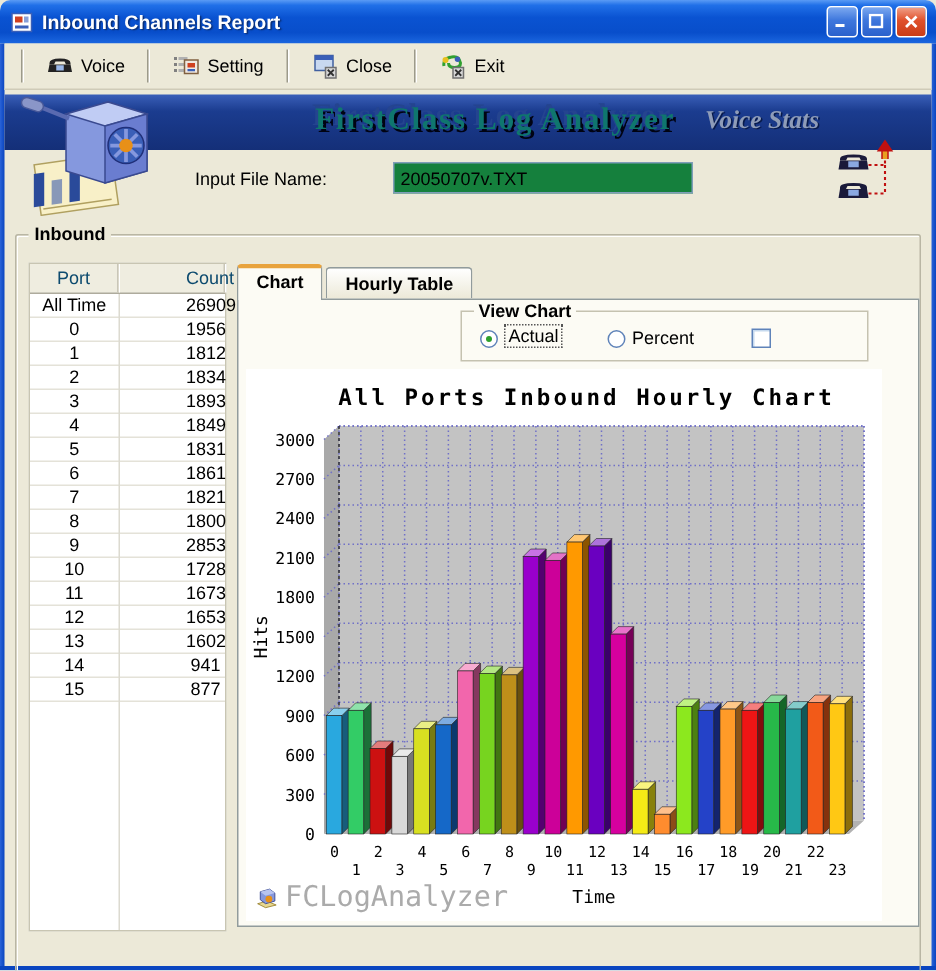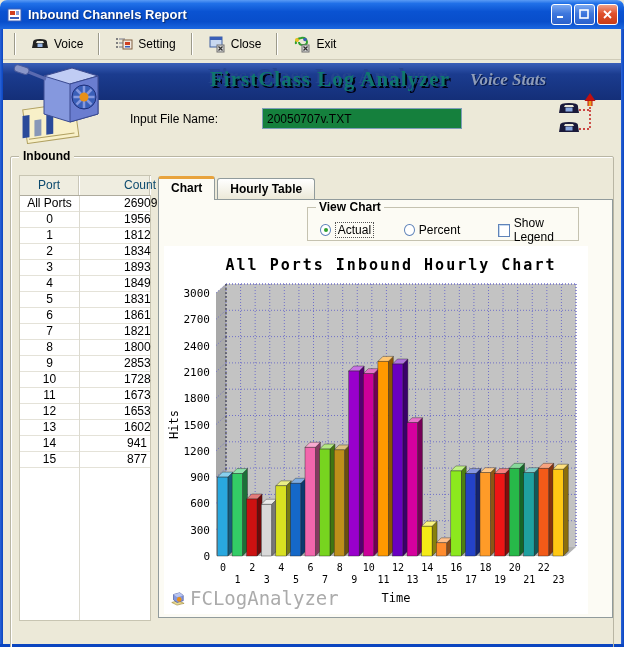--- a/index.html
+++ b/index.html
@@ -70,21 +70,21 @@
     position:relative; z-index:2; height:24px; }
   .tab.inactive { background:linear-gradient(180deg,#FFFFFF,#ECE9D8); font-weight:bold; height:21px; }
   .tabpanel { position:absolute; left:147px; top:42px; width:455px; height:419px;
     background:#FCFBF4; border:1px solid #919B9C; z-index:1; }
 
   
   .vc-group { position:absolute; left:148px; top:7px; width:272px; height:34px;
     border:1px solid #C5C2B0; }
   .vc-label { position:absolute; left:8px; top:-8px; background:#FCFBF4; padding:0 3px;
     font-size:12px; font-weight:bold; }
-  .vc-items { position:absolute; left:0; top:8px; width:100%; display:flex; align-items:center; }
+  .vc-items { position:absolute; left:0; top:8px; width:100%; display:flex; align-items:flex-end; }
   .radio { width:12px; height:12px; border-radius:50%; border:1px solid #5F83B9; background:#fff;
     position:relative; }
   .radio.sel::after { content:""; position:absolute; left:3px; top:3px; width:4px; height:4px;
     border-radius:50%; background:#2DA02D; }
   .opt-label { font-size:12px; margin-left:4px; }
   .focus-dotted { border:1px dotted #555; padding:0 2px; }
   .checkbox { width:13px; height:13px; background:#fff; border:1px solid #5F83B9;
     box-shadow:inset 1px 1px 0 #C6D9EE; }
 
   
@@ -224,21 +224,21 @@
     <span class="gb-label">Inbound</span>
 
     <div class="ptable">
       <div class="pt-header">
         <div class="pt-hcell pt-c1">Port</div>
         <div class="pt-hcell pt-c2">Count</div>
       </div>
       <div class="pt-col-div"></div>
       <div id="table-body">
           <div class="pt-row">
-            <div class="pt-cell pt-c1">All Ports</div>
+            <div class="pt-cell pt-c1">All Time</div>
             <div class="pt-cell pt-c2">26909</div>
           </div>
           <div class="pt-row">
             <div class="pt-cell pt-c1">0</div>
             <div class="pt-cell pt-c2">1956</div>
           </div>
           <div class="pt-row">
             <div class="pt-cell pt-c1">1</div>
             <div class="pt-cell pt-c2">1812</div>
           </div>
@@ -309,21 +309,20 @@
     <div class="tabpanel">
 
       <div class="vc-group">
         <span class="vc-label">View Chart</span>
         <div class="vc-items">
           <div style="margin-left:12px;" class="radio sel"></div>
           <span class="opt-label focus-dotted">Actual</span>
           <div style="margin-left:30px;" class="radio"></div>
           <span class="opt-label">Percent</span>
           <div style="margin-left:38px;" class="checkbox"></div>
-          <span class="opt-label">Show Legend</span>
         </div>
       </div>
 
       <div class="chartbox">
         <svg id="chart-svg" width="424" height="368" viewBox="0 0 424 368">
             <polygon points="52,47 62,38 62,301 52,310" fill="#A9A9A9"></polygon>
             <rect x="62" y="38" width="350" height="263" fill="#C3C3C3"></rect>
             <polygon points="52,310 402,310 412,301 62,301" fill="#B2B2B2"></polygon>
             <line x1="62" y1="274.7" x2="412" y2="274.7" stroke="#7070C8" stroke-width="1" stroke-dasharray="1 2"></line>
             <line x1="52" y1="283.7" x2="62" y2="274.7" stroke="#7070C8" stroke-width="1" stroke-dasharray="1 2"></line>

